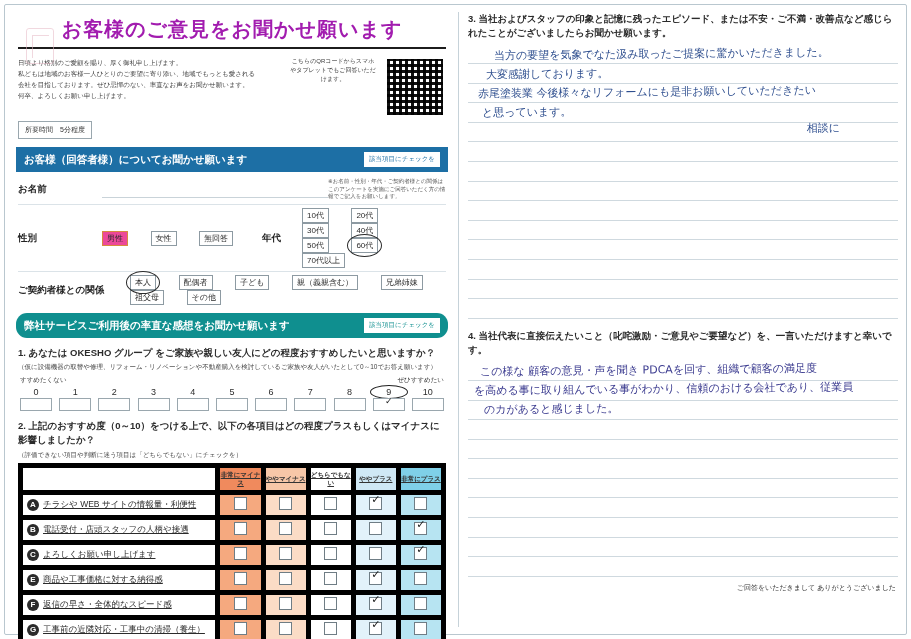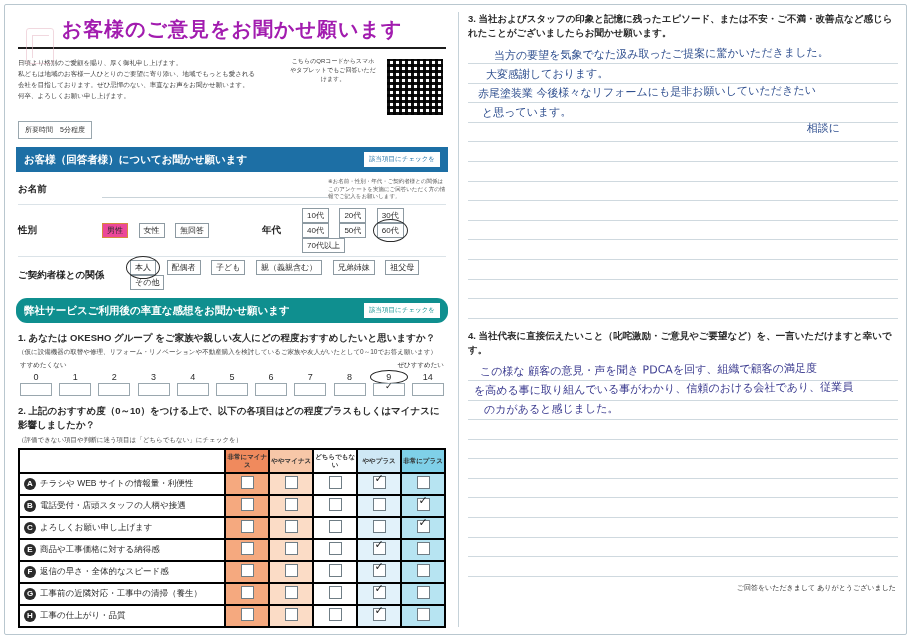--- a/index.html
+++ b/index.html
@@ -52,21 +52,21 @@
     font-size:6.5px;font-weight:normal;background:#fff;color:#1d6fa5;
     border:1px solid #fff;padding:2px 4px;
   }
   .secbar.teal .chk{color:#0f8f8f;}
 
   
   .frow{display:flex;align-items:center;margin:0 6px;font-size:9px;min-height:22px;}
   .flabel{width:84px;font-weight:bold;color:#222;font-size:9.5px;}
   .fline{flex:1;border-bottom:1px solid #c9d3d9;height:15px;}
   .note-right{font-size:5.5px;color:#555;line-height:1.4;text-align:left;width:118px;}
-  .opt{display:inline-flex;align-items:center;gap:3px;margin-right:8px;font-size:8.5px;}
+  .opt{display:inline-flex;align-items:center;gap:3px;margin-right:20px;font-size:8.5px;}
   .optbox{display:inline-block;border:1px solid #8d9aa2;padding:1px 4px;font-size:8px;background:#fff;}
   .optbox.hl{background:#ec4899;border-color:#d68b3c;}
   .circled{position:relative;}
   .circled:after{
     content:"";position:absolute;left:-4px;top:-4px;right:-4px;bottom:-4px;
     border:1.6px solid #2b2b2b;border-radius:50%;
   }
   .rowsep{height:1px;background:#dbe3e8;margin:3px 6px;}
 
   
@@ -83,21 +83,21 @@
     font-size:9px;color:#1a1a1a;
   }
   .scale .cell.marked .num{position:relative;}
   .scale .cell.marked .num:after{
     content:"";position:absolute;left:-3px;top:-2px;right:-3px;bottom:-2px;
     border:1.5px solid #222;border-radius:50%;
   }
 
   
   table.grid{border-collapse:collapse;margin:4px 6px 0;width:428px;font-size:8.5px;}
-  table.grid th,table.grid td{border:2px solid #000000;}
+  table.grid th,table.grid td{border:5px solid #000000;text-decoration:underline;}
   table.grid thead th{font-size:6.5px;line-height:1.2;padding:3px 0;text-align:center;color:#333;}
   .h-mm{background:#f08a5d;}
   .h-m{background:#f7c7a8;}
   .h-n{background:#ffffff;}
   .h-p{background:#cfe8f5;}
   .h-pp{background:#7fd0e8;}
   td.itemcell{padding:3px 4px;background:#fff;text-align:left;width:210px;}
   td.opt-mm{background:#f5a97f;}
   td.opt-m{background:#fbdcc6;}
   td.opt-n{background:#ffffff;}
@@ -291,21 +291,21 @@
           </div>
         <div class="cell">
             <div class="num">8</div>
             <div class="box"></div>
           </div>
         <div class="cell marked">
             <div class="num">9</div>
             <div class="box"></div>
           </div>
         <div class="cell">
-            <div class="num">14</div>
+            <div class="num">10</div>
             <div class="box"></div>
           </div>
       </div>
     </div>
 
     <div class="qtext">
       <span>2.</span>
       <span>上記のおすすめ度（0～10）をつける上で、以下の各項目はどの程度プラスもしくはマイナスに影響しましたか？</span>
     </div>
     <div class="qsub">（評価できない項目や判断に迷う項目は「どちらでもない」にチェックを）</div>

